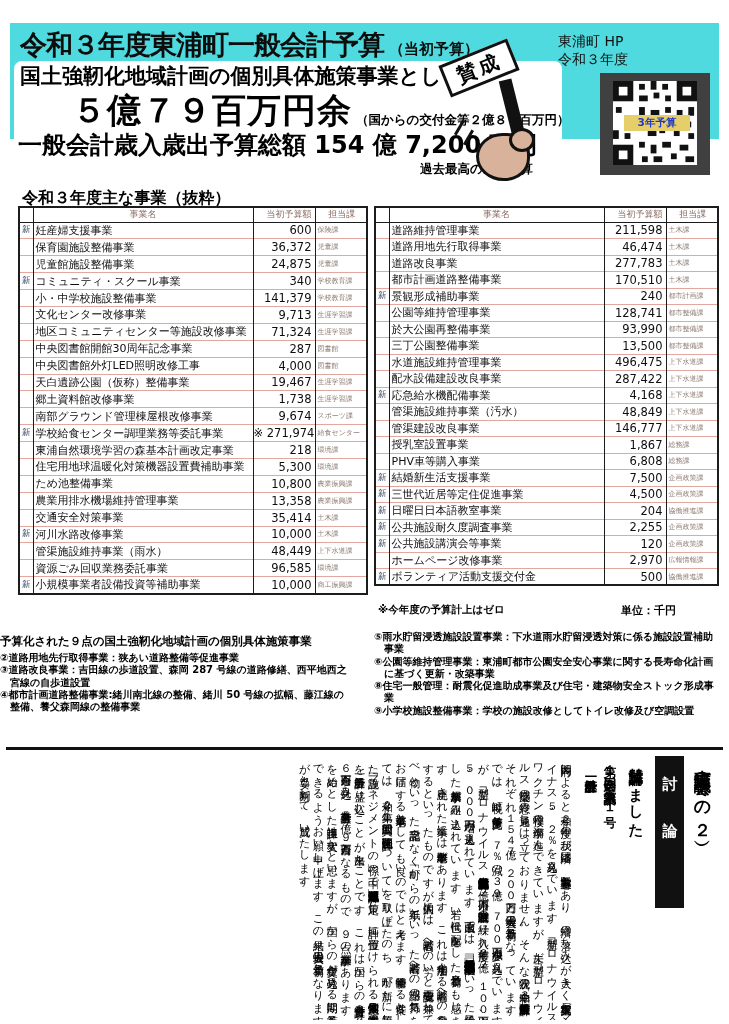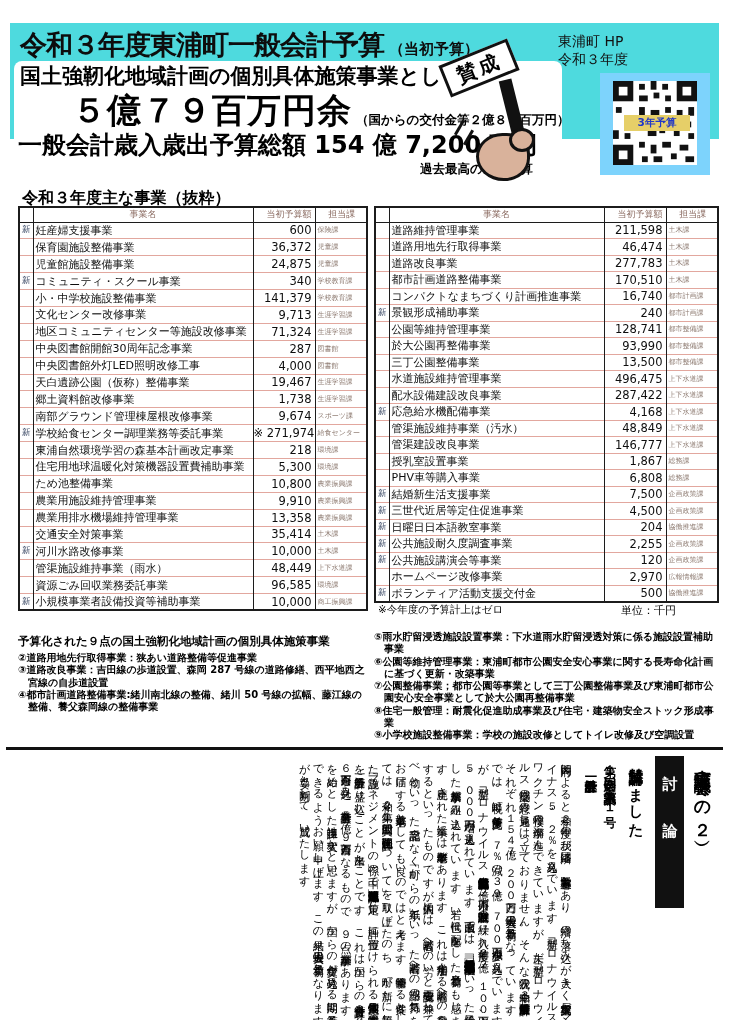--- a/index.html
+++ b/index.html
@@ -21,21 +21,21 @@
   .band-pastnote { position:absolute; left:406px; top:100px; font-size:12.5px; font-weight:700; color:#000; }
   .sign { position:absolute; left:432px; top:28px; width:74px; height:34px; background:#fff; border:3px solid #111;
           transform:rotate(-22deg); display:flex; align-items:center; justify-content:center;
           font-size:20px; font-weight:900; letter-spacing:3px; z-index:3; color:#000; }
   .stick { position:absolute; left:497px; top:56px; width:13px; height:70px; background:#111; transform:rotate(-14deg); z-index:2; }
   .mline { position:absolute; width:3px; height:17px; background:#111; transform:rotate(30deg); z-index:2; }
   .fist { position:absolute; left:466px; top:110px; width:54px; height:48px; background:#d9b29b; border:3px solid #111;
           border-radius:50% 44% 48% 52%; z-index:3; }
   .fist::after { content:""; position:absolute; left:30px; top:-8px; width:20px; height:18px; background:#d9b29b;
           border:3px solid #111; border-radius:50%; }
-  .qr-box { position:absolute; left:590px; top:50px; width:110px; height:102px; background:#7dd3fc; }
+  .qr-box { position:absolute; left:590px; top:50px; width:110px; height:102px; background:#404040; }
   .qr-box svg { position:absolute; left:13px; top:8px; }
   .qr-chip { position:absolute; left:24px; top:42px; width:66px; height:16px; background:#e6cf68;
              display:flex; align-items:center; justify-content:center;
              font-size:10.5px; font-weight:700; color:#2138c8; }
 
   
   .section-title { position:absolute; left:22px; top:188px; font-size:16px; font-weight:600; color:#000; }
   .budget-table { position:absolute; border-collapse:collapse; table-layout:fixed; background:#fff; }
   .budget-table, .budget-table tr, .budget-table td, .budget-table th { font-family:"DejaVu Sans",sans-serif; }
   #tblL { left:18px;  top:206px; width:350px; }
@@ -43,26 +43,26 @@
   .budget-table { border:2px solid #1c1c1c; }
   .budget-table th { height:15px; font-size:9px; font-weight:400; color:#8a6a60; border-bottom:1.5px solid #1c1c1c; }
   #tblL tbody tr { height:16.9px; }
   #tblR tbody tr { height:16.5px; }
   .budget-table td { border-top:1px solid #e2a79e; overflow:hidden; white-space:nowrap; vertical-align:middle; }
   .c-mark { width:14px;  border-right:1px solid #1c1c1c; font-size:8.5px; color:#3c4a66; text-align:center; }
   .c-name { border-right:1px solid #1c1c1c; font-size:11px; color:#0d0d0d; padding:0 2px; }
   .c-amt  { width:62px;  border-right:1px solid #1c1c1c; font-size:11.5px; color:#0d0d0d; text-align:right; padding-right:3px; }
   .c-dept { width:52px;  font-size:7px; color:#8d7a70; padding-left:2px; }
   .tbl-note { position:absolute; left:378px; top:603px; width:338px; display:flex; justify-content:space-between;
-              font-weight:400; color:#000; }
+              font-weight:700; color:#000; }
   .tbl-note .zero { font-size:10.5px; }
   .tbl-note .unit { font-size:11px; padding-right:40px; }
 
   
-  .fnL { position:absolute; left:18px;  top:634px; width:352px; }
+  .fnL { position:absolute; left:0;  top:634px; width:352px; }
   .fnR { position:absolute; left:374px; top:631px; width:348px; }
   .fn-title { font-size:11.5px; font-weight:700; margin-bottom:3px; color:#000; }
   .fn-item { font-size:10px; font-weight:700; line-height:1.23; color:#000; text-indent:-10px; padding-left:10px; }
 
   .divider { position:absolute; left:6px; top:747px; width:717px; height:2.5px; background:#111; }
 
   
   .article { position:absolute; left:10px; top:756px; width:709px; height:264px;
              writing-mode:vertical-rl; color:#000; overflow:hidden; }
   .art-masthead { font-size:17px; font-weight:600; letter-spacing:2px; margin:0 4px 0 6px; font-family:"DejaVu Sans",sans-serif; }
@@ -268,26 +268,20 @@
           <td class="c-dept">環境課</td>
         </tr>
 
         <tr>
           <td class="c-mark"></td>
           <td class="c-name">ため池整備事業</td>
           <td class="c-amt">10,800</td>
           <td class="c-dept">農業振興課</td>
         </tr>
 
-        <tr>
-          <td class="c-mark"></td>
-          <td class="c-name">農業用施設維持管理事業</td>
-          <td class="c-amt">9,910</td>
-          <td class="c-dept">農業振興課</td>
-        </tr>
 
         <tr>
           <td class="c-mark"></td>
           <td class="c-name">農業用排水機場維持管理事業</td>
           <td class="c-amt">13,358</td>
           <td class="c-dept">農業振興課</td>
         </tr>
 
         <tr>
           <td class="c-mark"></td>
@@ -359,26 +353,20 @@
           <td class="c-dept">土木課</td>
         </tr>
 
         <tr>
           <td class="c-mark"></td>
           <td class="c-name">都市計画道路整備事業</td>
           <td class="c-amt">170,510</td>
           <td class="c-dept">土木課</td>
         </tr>
 
-        <tr>
-          <td class="c-mark"></td>
-          <td class="c-name">コンパクトなまちづくり計画推進事業</td>
-          <td class="c-amt">16,740</td>
-          <td class="c-dept">都市計画課</td>
-        </tr>
 
         <tr>
           <td class="c-mark">新</td>
           <td class="c-name">景観形成補助事業</td>
           <td class="c-amt">240</td>
           <td class="c-dept">都市計画課</td>
         </tr>
 
         <tr>
           <td class="c-mark"></td>
@@ -513,21 +501,20 @@
         <div class="fn-item">②道路用地先行取得事業：狭あい道路整備等促進事業</div>
         <div class="fn-item">③道路改良事業：吉田線の歩道設置、森岡 287 号線の道路修繕、西平地西之宮線の自歩道設置</div>
         <div class="fn-item">④都市計画道路整備事業:緒川南北線の整備、緒川 50 号線の拡幅、藤江線の整備、養父森岡線の整備事業</div>
       </div>
   </div>
   <div class="fnR">
     <div>
 
     <div class="fn-item">⑤雨水貯留浸透施設設置事業：下水道雨水貯留浸透対策に係る施設設置補助事業</div>
         <div class="fn-item">⑥公園等維持管理事業：東浦町都市公園安全安心事業に関する長寿命化計画に基づく更新・改築事業</div>
-        <div class="fn-item">⑦公園整備事業；都市公園等事業として三丁公園整備事業及び東浦町都市公園安心安全事業として於大公園再整備事業</div>
         <div class="fn-item">⑧住宅一般管理：耐震化促進助成事業及び住宅・建築物安全ストック形成事業</div>
         <div class="fn-item">⑨小学校施設整備事業：学校の施設改修としてトイレ改修及び空調設置</div>
       </div>
   </div>
 
   <div class="divider"></div>
 
   <div class="article">
     <div class="art-masthead">東浦町議会（その２）</div>
     <div class="art-label">討　論</div>

